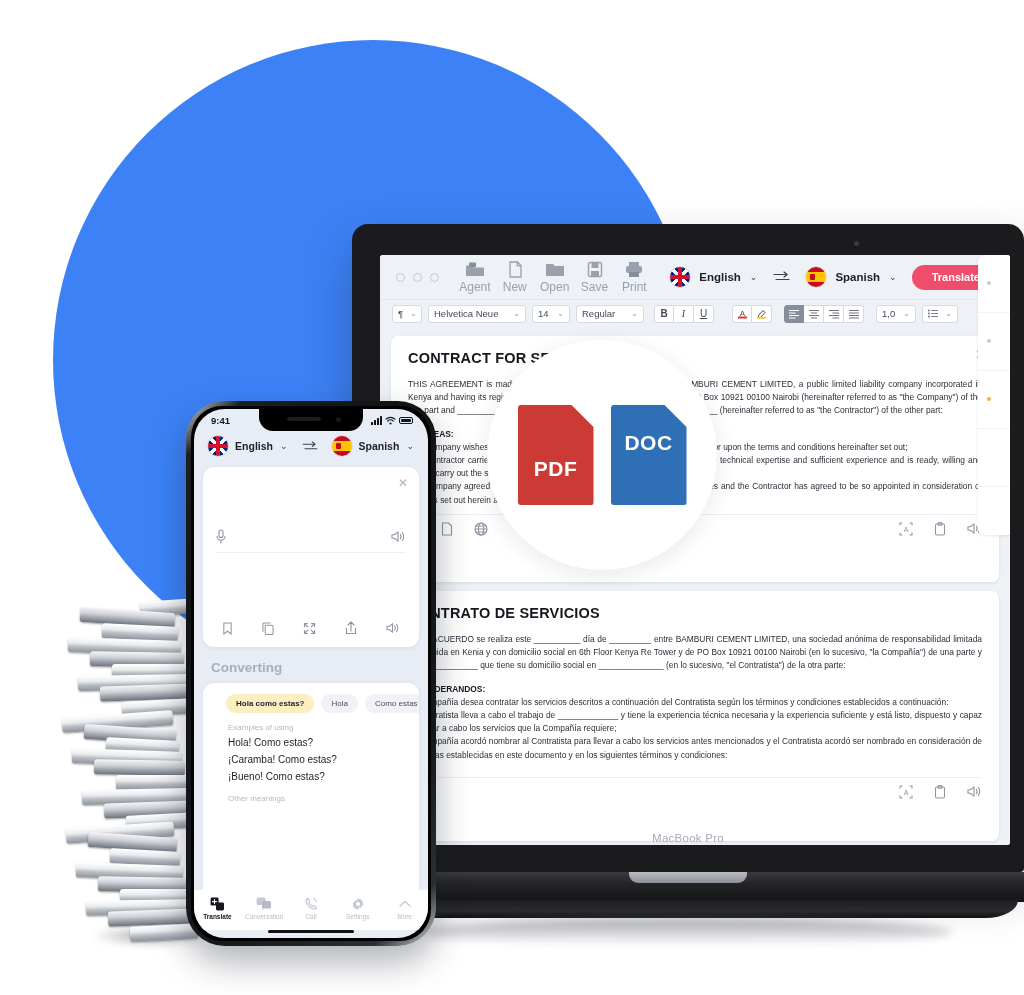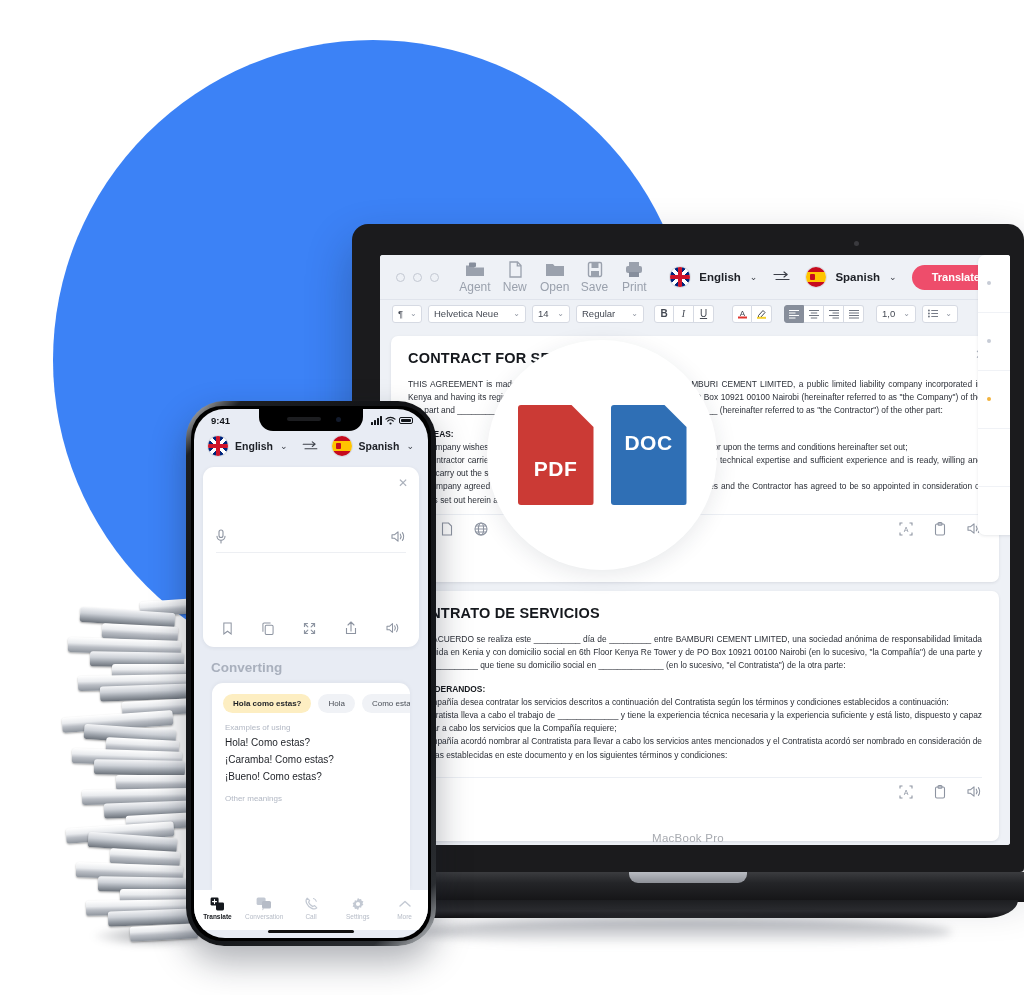--- a/index.html
+++ b/index.html
@@ -212,21 +212,21 @@
   }
   .toast .track{ width:108px;height:13px;border-radius:7px;background:#fff;position:relative;overflow:hidden;}
   .toast .track i{ position:absolute;right:0;top:0;bottom:0;width:22px;background:#4a4a4a;border-radius:7px;}
   .toast .lb{ font-size:10px; color:#fff; }
   .ph-bottom-ico{
     position:absolute; left:0; right:0; bottom:12px;
     display:flex; align-items:center; justify-content:space-between; padding:0 19px;
   }
   .vocab-h{ font-size:13.5px; font-weight:bold; color:#a9b0bd; padding:13px 0 8px 17px; flex:none;}
   .vocab-card{
-    margin:0 18px; background:#fff; border-radius:11px 11px 0 0; padding:11px 0 0 0;
+    margin:0 9px; background:#fff; border-radius:11px 11px 0 0; padding:11px 0 0 12px;
     flex:1; overflow:hidden; box-shadow:0 -1px 4px rgba(30,40,60,.05);
   }
   .chips{ display:flex; gap:7px; padding:0 11px 10px 11px; }
   .chip{
     height:19px; padding:0 10px; border-radius:10px; background:#f0f2f6;
     display:flex;align-items:center; font-size:8px; color:#4b5058; white-space:nowrap; cursor:pointer;
   }
   .chip.sel{ background:#fdeec2; color:#1d2026; font-weight:bold; }
   .vlabel{ font-size:8px; color:#b2b8c4; padding:0 0 5px 13px; }
   .vitem{ font-size:10px; color:#1d2026; padding:0 0 6px 13px; }

